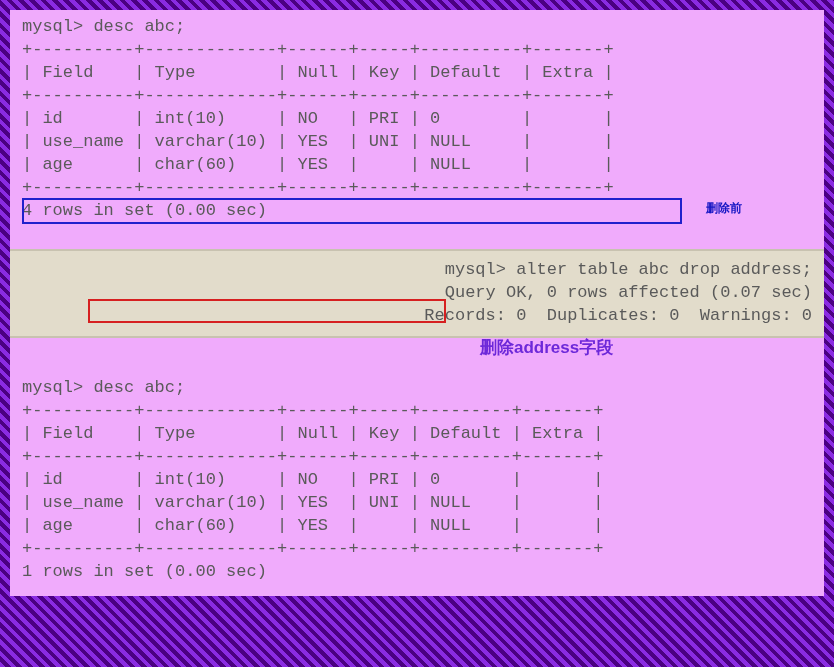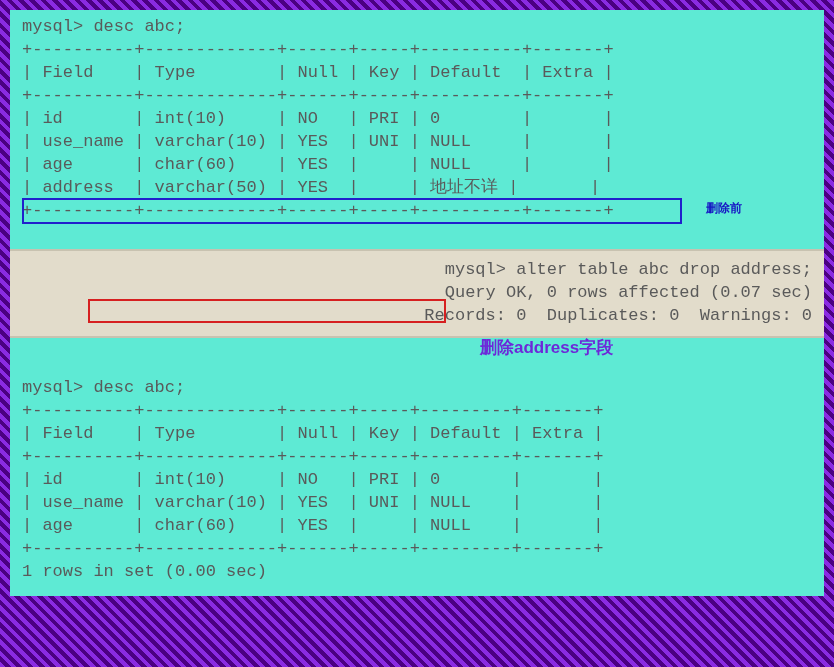--- a/index.html
+++ b/index.html
@@ -6,21 +6,21 @@
     body {
       font-family: 'Courier New', monospace;
       font-size: 17px;
       background: repeating-linear-gradient(45deg, #8a2be2, #8a2be2 4px, #4b0082 4px, #4b0082 8px);
       padding: 10px;
       width: 834px;
       height: 667px;
       overflow: hidden;
     }
     .terminal {
-      background: #5eead4;
+      background: #f0abfc;
       padding: 6px 12px 12px 12px;
       color: #5a5a5a;
       line-height: 1.35;
     }
     .terminal-section {
       background: #e2dccb;
       padding: 4px 12px;
       color: #5a5a5a;
       line-height: 1.35;
       border-top: 2px solid #c8c2b0;
@@ -64,22 +64,22 @@
 
 <div class="container">
   <div class="terminal">
 <pre>mysql&gt; desc abc;</pre>
 <pre>+----------+-------------+------+-----+----------+-------+</pre>
 <pre>| Field    | Type        | Null | Key | Default  | Extra |</pre>
 <pre>+----------+-------------+------+-----+----------+-------+</pre>
 <pre>| id       | int(10)     | NO   | PRI | 0        |       |</pre>
 <pre>| use_name | varchar(10) | YES  | UNI | NULL     |       |</pre>
 <pre>| age      | char(60)    | YES  |     | NULL     |       |</pre>
-<pre>| address  | varchar(50) | YES  |     | 地址不详 |       |</pre>
 <pre>+----------+-------------+------+-----+----------+-------+</pre>
+<pre>4 rows in set (0.00 sec)</pre>
 <pre> </pre>
 
     <div class="terminal-section" style="margin-top:4px; padding-top:8px; padding-bottom:8px;text-align:right;">
 <pre>mysql&gt; alter table abc drop address;</pre>
 <pre>Query OK, 0 rows affected (0.07 sec)</pre>
 <pre>Records: 0  Duplicates: 0  Warnings: 0</pre>
     </div>
 
 <pre style="margin-top:16px;"> </pre>
 <pre>mysql&gt; desc abc;</pre>

